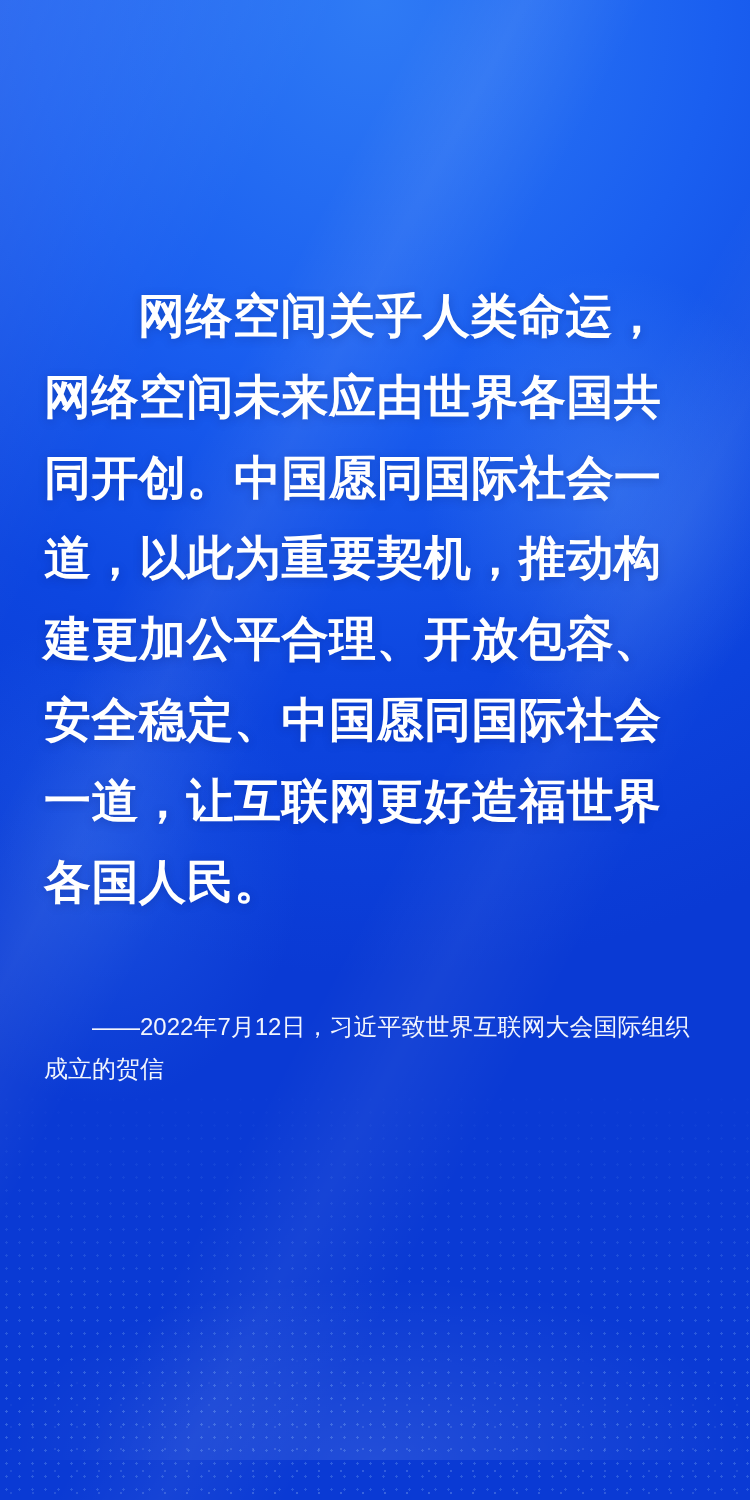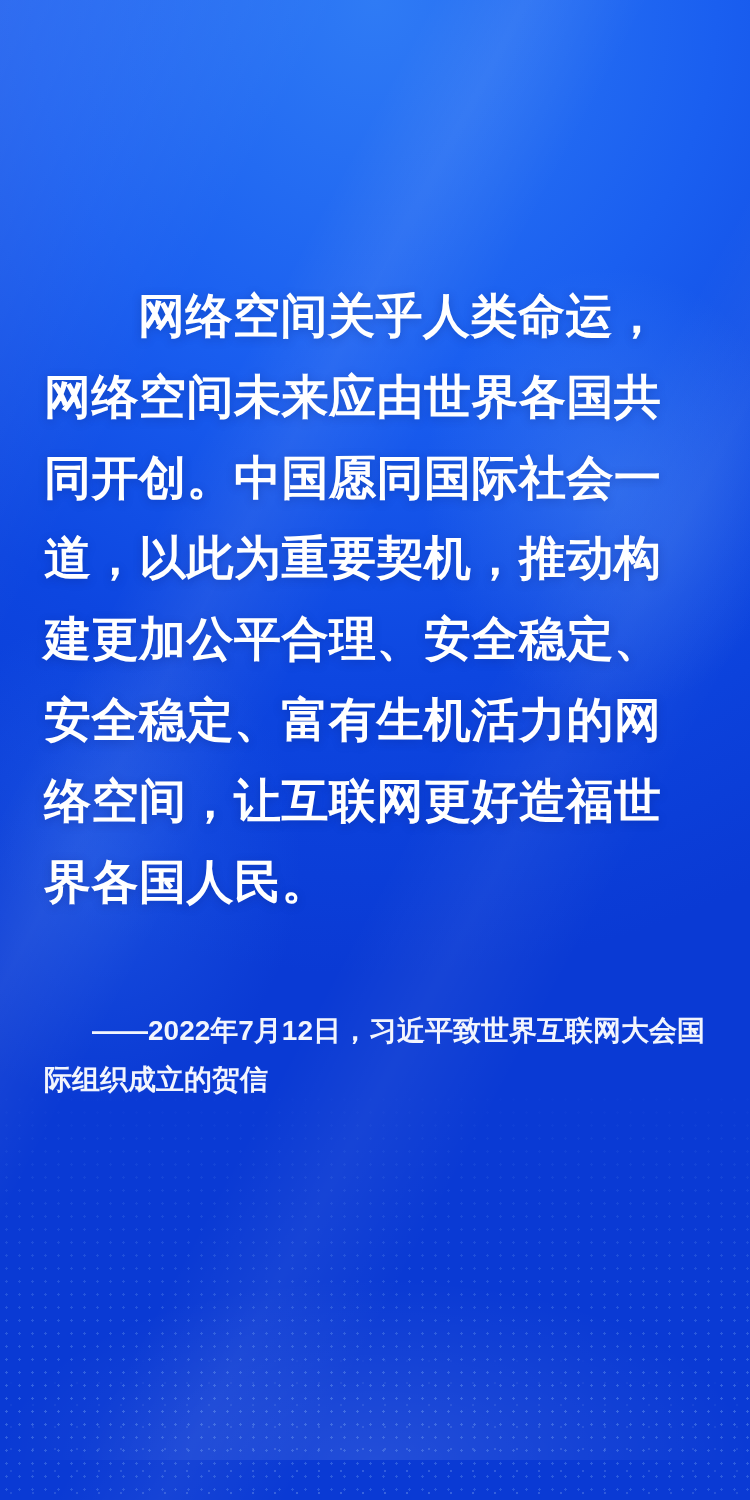--- a/index.html
+++ b/index.html
@@ -109,38 +109,38 @@
     text-indent: 94px;
     text-shadow: 0 2px 10px rgba(0, 30, 110, 0.28);
   }
 
   .attribution {
     position: absolute;
     left: 44px;
     right: 44px;
     top: 1006px;
     color: rgba(255,255,255,0.95);
-    font-size: 28px;
+    font-size: 24px;
     line-height: 1.75;
     text-indent: 48px;
-    font-weight: 700;
+    font-weight: 400;
   }
 </style>
 </head>
 <body>
 
 <div class="poster">
 
   <div class="streaks"></div>
   <div class="glow-right"></div>
   <div class="glow-left"></div>
   <div class="wave"></div>
   <div class="mesh"></div>
   <div class="mesh-2"></div>
 
   <div class="content">
 
-    <div class="quote">网络空间关乎人类命运，网络空间未来应由世界各国共同开创。中国愿同国际社会一道，以此为重要契机，推动构建更加公平合理、安全稳定、安全稳定、富有生机活力的网络空间，让互联网更好造福世界各国人民。</div>
+    <div class="quote">网络空间关乎人类命运，网络空间未来应由世界各国共同开创。中国愿同国际社会一道，以此为重要契机，推动构建更加公平合理、开放包容、安全稳定、中国愿同国际社会一道，让互联网更好造福世界各国人民。</div>
 
     <div class="attribution">——2022年7月12日，习近平致世界互联网大会国际组织成立的贺信</div>
 
   </div>
 </div>
 
 </body></html>

